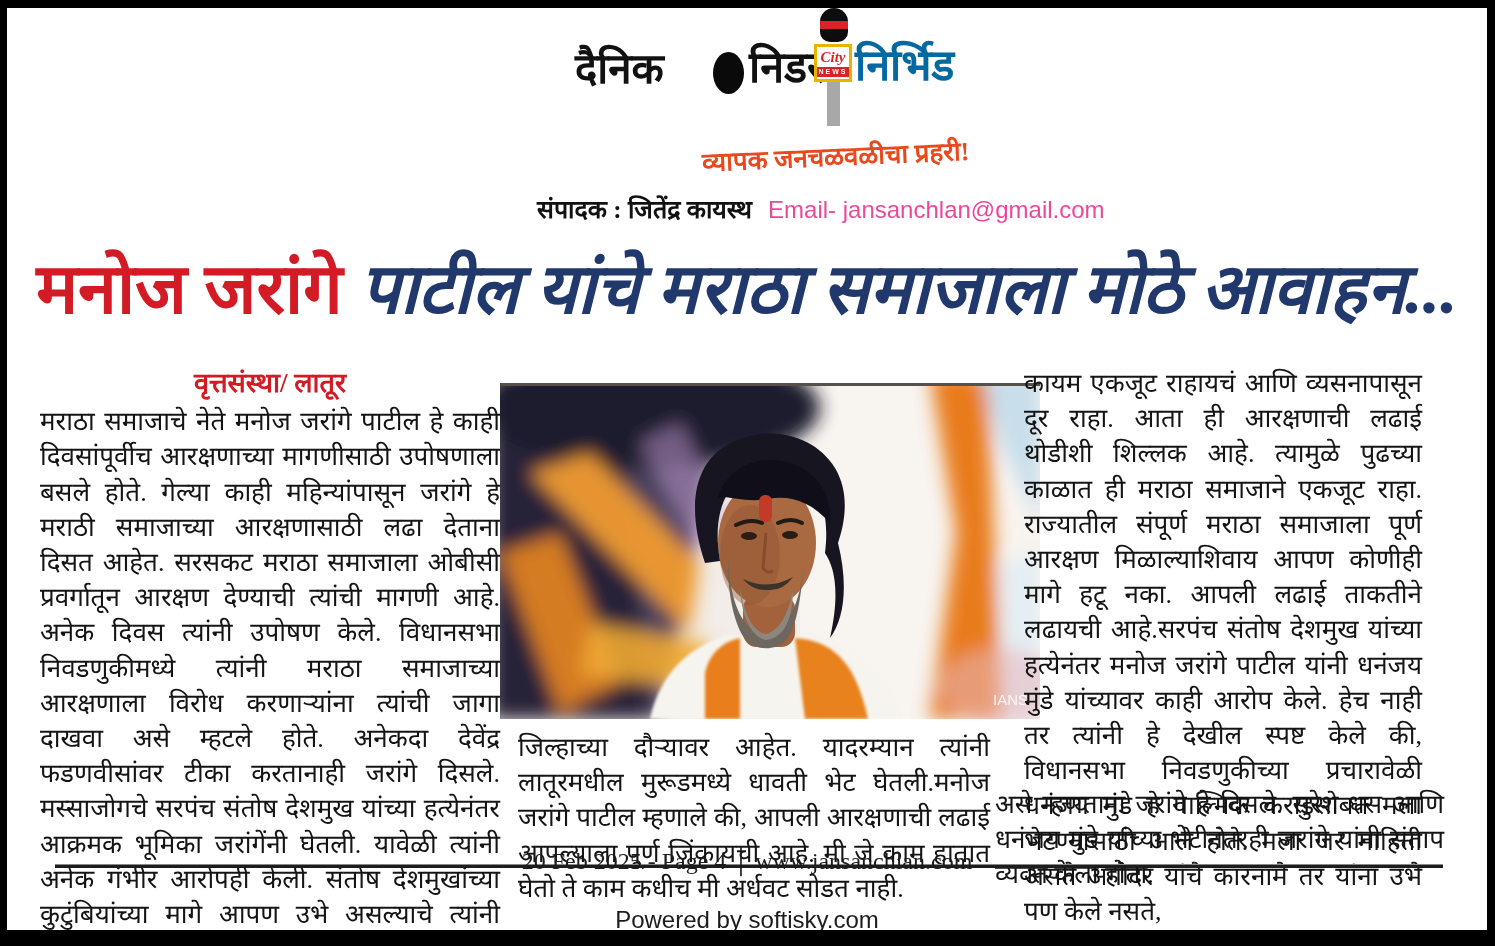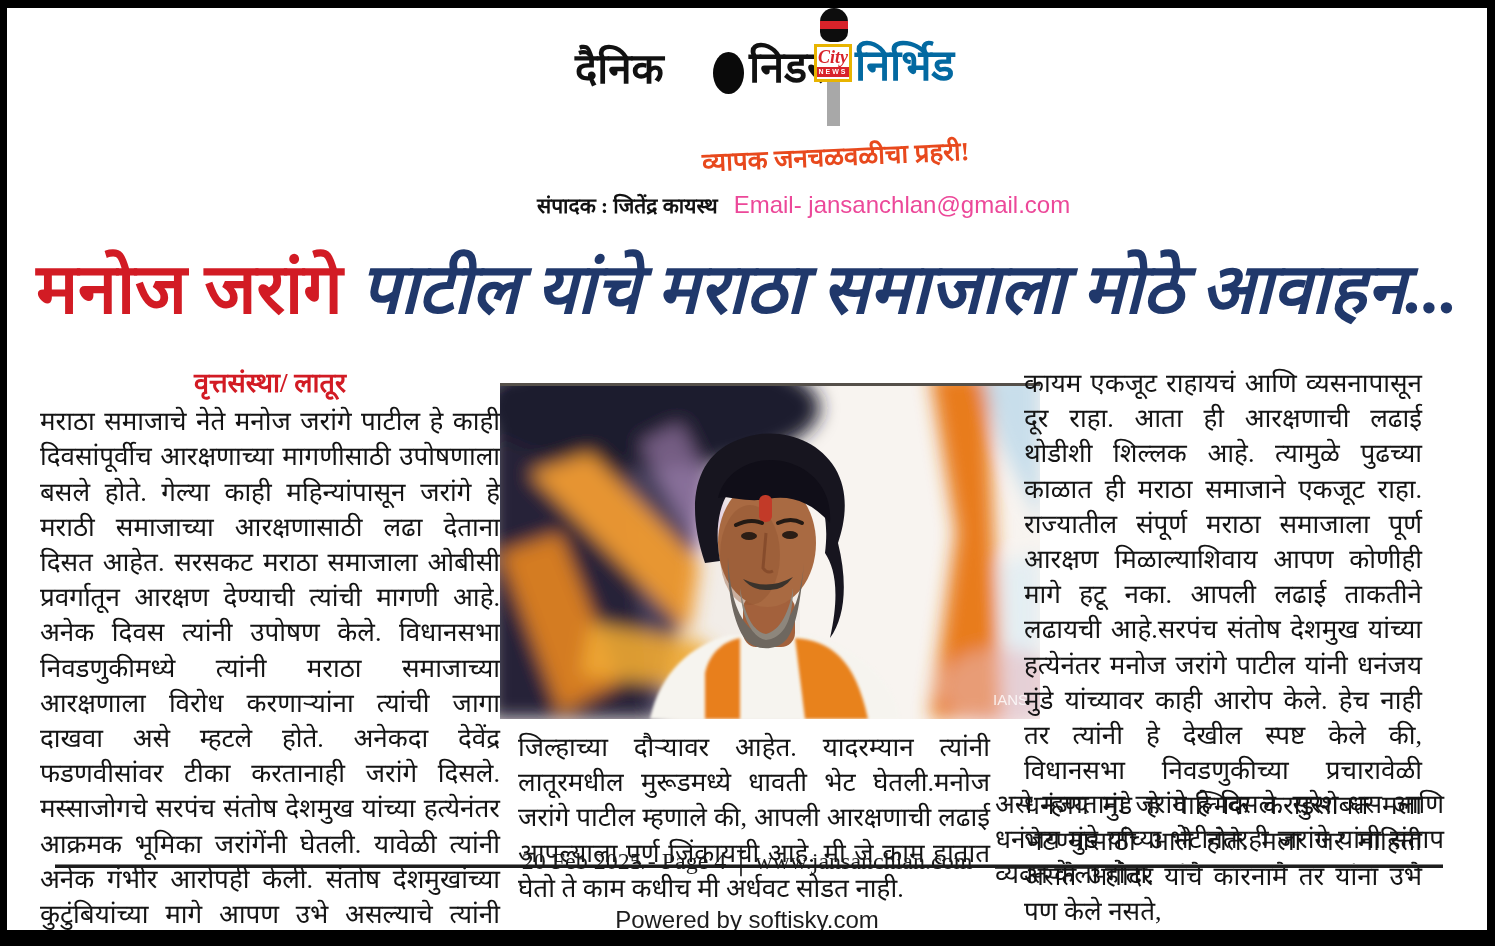--- a/index.html
+++ b/index.html
@@ -9,28 +9,28 @@
 
   
   .masthead { position:absolute; left:0; right:0; top:0; height:232px; }
   .mh-inner { position:relative; width:420px; margin:0 auto; height:232px; }
   .mh-daily { position:absolute; left:38px; top:30px; font-size:42px; font-weight:bold; color:#111; white-space:nowrap; }
   .mh-fearless-left { position:absolute; left:212px; top:28px; font-size:43px; font-weight:bold; color:#111; white-space:nowrap; }
   .mh-fearless-right { position:absolute; left:318px; top:26px; font-size:43px; font-weight:bold; color:#0369a1; white-space:nowrap; }
   .mic-head { position:absolute; left:283px; top:0px; width:28px; height:34px; background:#0d0d0d; border-radius:14px 14px 10px 10px; z-index:4; }
   .mic-stripe { position:absolute; left:0; top:13px; width:28px; height:8px; background:#d8232a; }
   .mic-badge { position:absolute; left:277px; top:36px; width:38px; height:38px; background:#fff; border:3px solid #e8b400; box-sizing:border-box; z-index:4; text-align:center; }
-  .mic-badge .badge-city { display:block; font-family:"Liberation Serif", serif; font-style:italic; font-weight:bold; color:#d8232a; font-size:18px; line-height:20px; }
+  .mic-badge .badge-city { display:block; font-family:"Liberation Serif", serif; font-style:italic; font-weight:bold; color:#d8232a; font-size:15px; line-height:20px; }
   .mic-badge .badge-news { display:block; background:#d8232a; color:#fff; font-family:"Liberation Sans", sans-serif; font-size:7px; font-weight:bold; letter-spacing:2px; line-height:10px; }
   .mic-stem { position:absolute; left:290px; top:74px; width:13px; height:44px; background:#a8a8a8; z-index:1; }
   .mh-title { position:absolute; left:0; width:420px; top:46px; text-align:center; font-size:90px; line-height:1.15; font-weight:bold; color:#e8491d; z-index:2; white-space:nowrap; }
   .mh-oval { position:absolute; left:176px; top:44px; width:31px; height:42px; background:#0a0a0a; border-radius:50%; z-index:3; }
   .mh-tagline { position:absolute; left:165px; top:130px; width:250px; text-align:center; font-size:26px; font-weight:bold; color:#e8491d; z-index:5; transform:rotate(-2.5deg); white-space:nowrap; }
   .mh-editor-row { position:absolute; left:0; right:0; top:183px; text-align:center; white-space:nowrap; z-index:5; }
-  .mh-editor { font-size:21px; font-weight:bold; color:#111;margin-top:24px; }
+  .mh-editor { font-size:25px; font-weight:bold; color:#111;margin-top:24px; }
   .mh-email { font-size:24px; color:#ec4899; font-family:"Liberation Sans", sans-serif; margin-left:12px; }
 
   
   .headline { position:absolute; left:0; right:0; top:238px; text-align:center; font-weight:bold; font-size:70px; line-height:1.25; white-space:nowrap; }
 
   
   .col { position:absolute; font-size:26px; line-height:35.2px; color:#141414; text-align:justify; }
   .col-left { left:33px; top:358px; width:460px; }
   .dateline { text-align:center; font-weight:bold; font-size:27px; margin-bottom:3px; }
   .col-middle { left:511px; top:722px; width:472px; }

